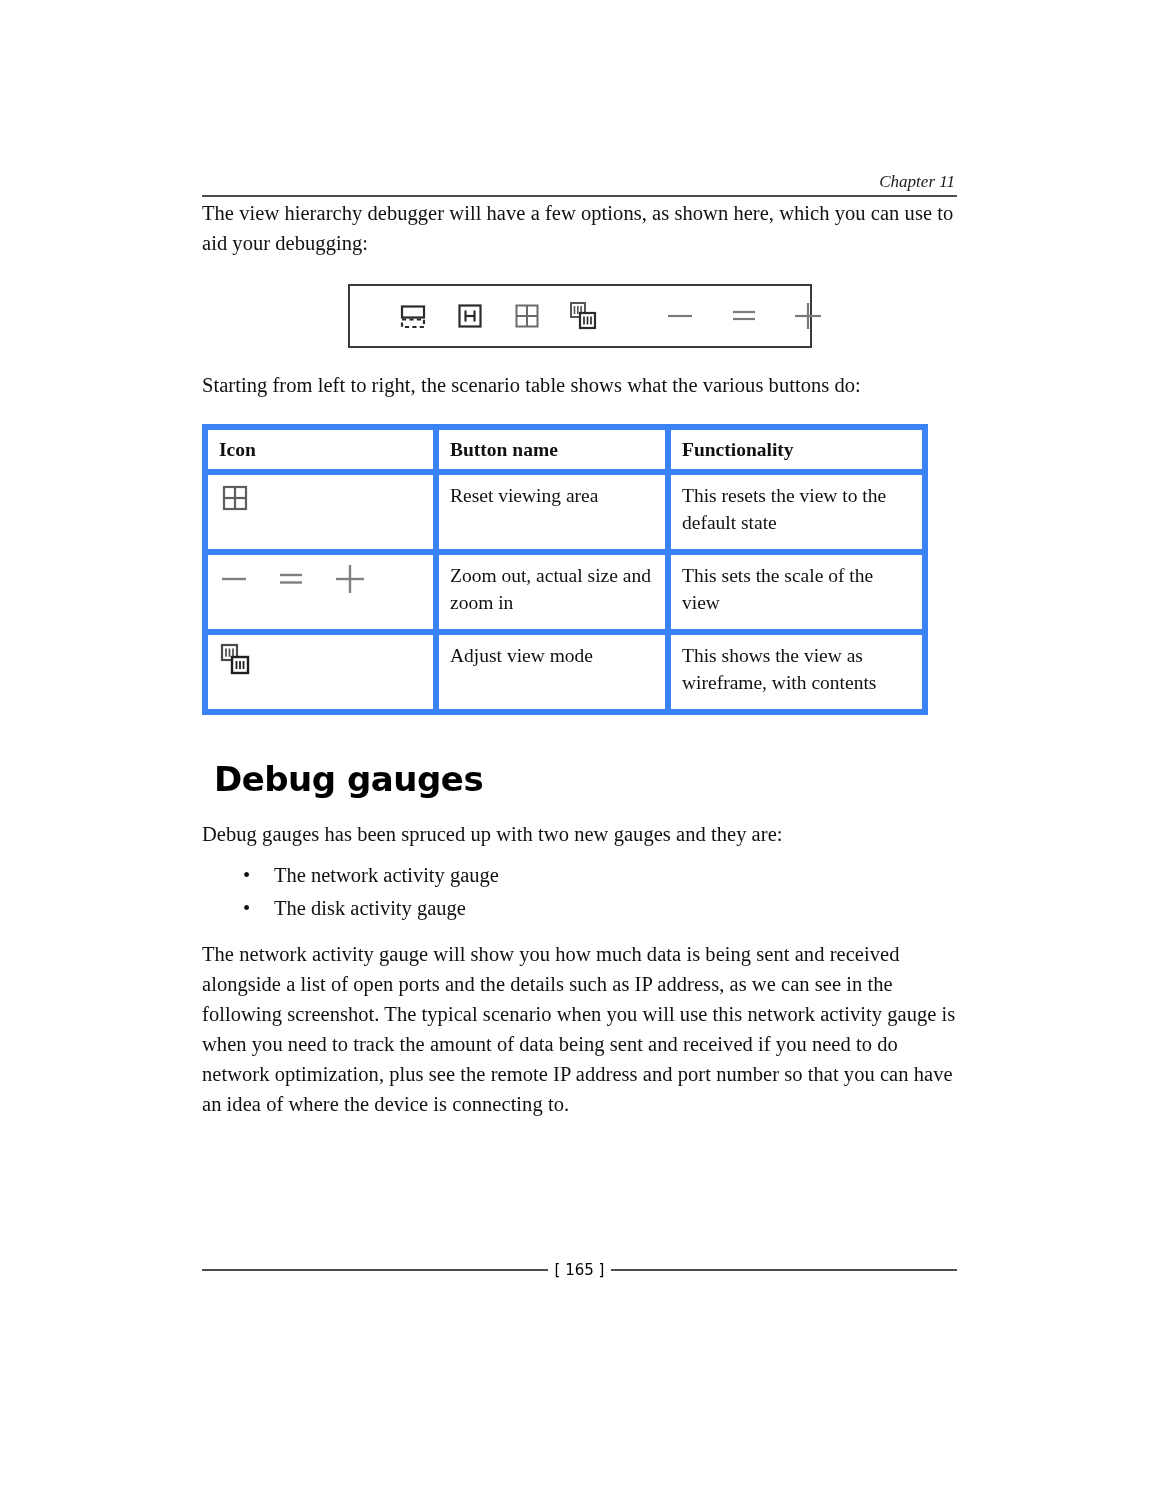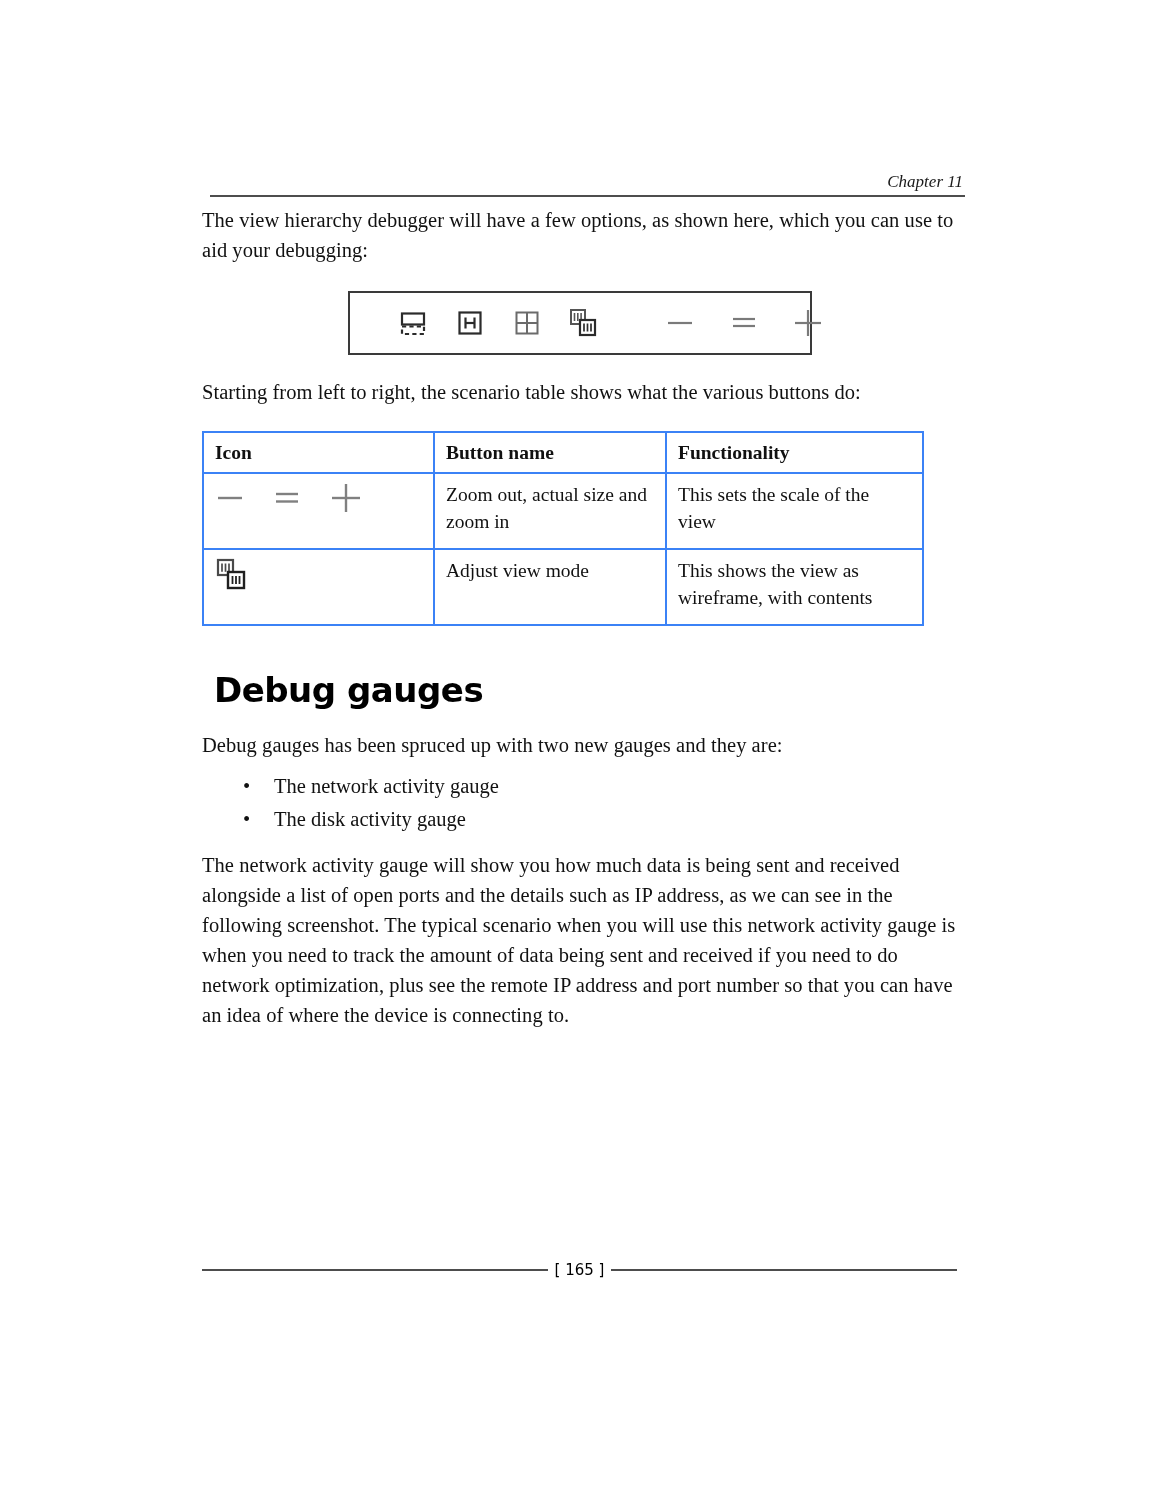--- a/index.html
+++ b/index.html
@@ -21,21 +21,21 @@
     position: absolute;
     left: 0; top: 0;
     width: 1159px;
     height: 1500px;
     background: #fff;
   }
 
   
   .header {
     position: absolute;
-    left: 210px;
+    left: 202px;
     top: 172px;
     width: 755px;
   }
   .header-title {
     text-align: right;
     font-family: "Liberation Serif", "DejaVu Serif", serif;
     font-style: italic;
     font-size: 17px;
     line-height: 20px;
     color: #1a1a1a;
@@ -45,21 +45,21 @@
     margin-top: 3px;
     height: 2px;
     background: #4d4d4d;
     width: 100%;
   }
 
   
   .content {
     position: absolute;
     left: 202px;
-    top: 205px;
+    top: 198px;
     width: 755px;
   }
 
   p.body-text {
     margin: 0 0 0 0;
     font-size: 20.5px;
     line-height: 30px;
     text-align: left;
     color: #111;
     letter-spacing: 0.05px;
@@ -105,21 +105,21 @@
 
   
   table.buttons-table {
     border-collapse: collapse;
     width: 720px;
     margin: 0;
     table-layout: fixed;
   }
   table.buttons-table th,
   table.buttons-table td {
-    border: 2px solid #3b82f6;
+    border: 6px solid #3b82f6;
     vertical-align: top;
     padding: 7px 11px 9px 11px;
     font-size: 19.5px;
     line-height: 27px;
     color: #111;
   }
   table.buttons-table th {
     font-weight: bold;
     padding-top: 6px;
     padding-bottom: 6px;
@@ -302,20 +302,35 @@
         <tr>
           <th>Icon</th>
           <th>Button name</th>
           <th>Functionality</th>
         </tr>
       </thead>
       <tbody>
 
 
 
+        <tr class="row-tall">
+          <td class="icon-cell">
+            <span class="cell-icons">
+              <span>
+                <svg width="32" height="32" viewBox="0 0 32 32">
+                  <rect x="5" y="5" width="22" height="22" fill="none" stroke="#5f5f5f" stroke-width="2.2"></rect>
+                  <line x1="16" y1="5" x2="16" y2="27" stroke="#5f5f5f" stroke-width="2.2"></line>
+                  <line x1="5" y1="16" x2="27" y2="16" stroke="#5f5f5f" stroke-width="2.2"></line>
+                </svg>
+              </span>
+            </span>
+          </td>
+          <td>Reset viewing area</td>
+          <td>This resets the view to the default state</td>
+        </tr>
 
         <tr class="row-tall">
           <td class="icon-cell">
             <span class="cell-icons">
               <span>
                 <svg width="30" height="30" viewBox="0 0 30 30">
                   <line x1="3" y1="15" x2="27" y2="15" stroke="#808080" stroke-width="2.4"></line>
                 </svg>
               </span>
               <span>

